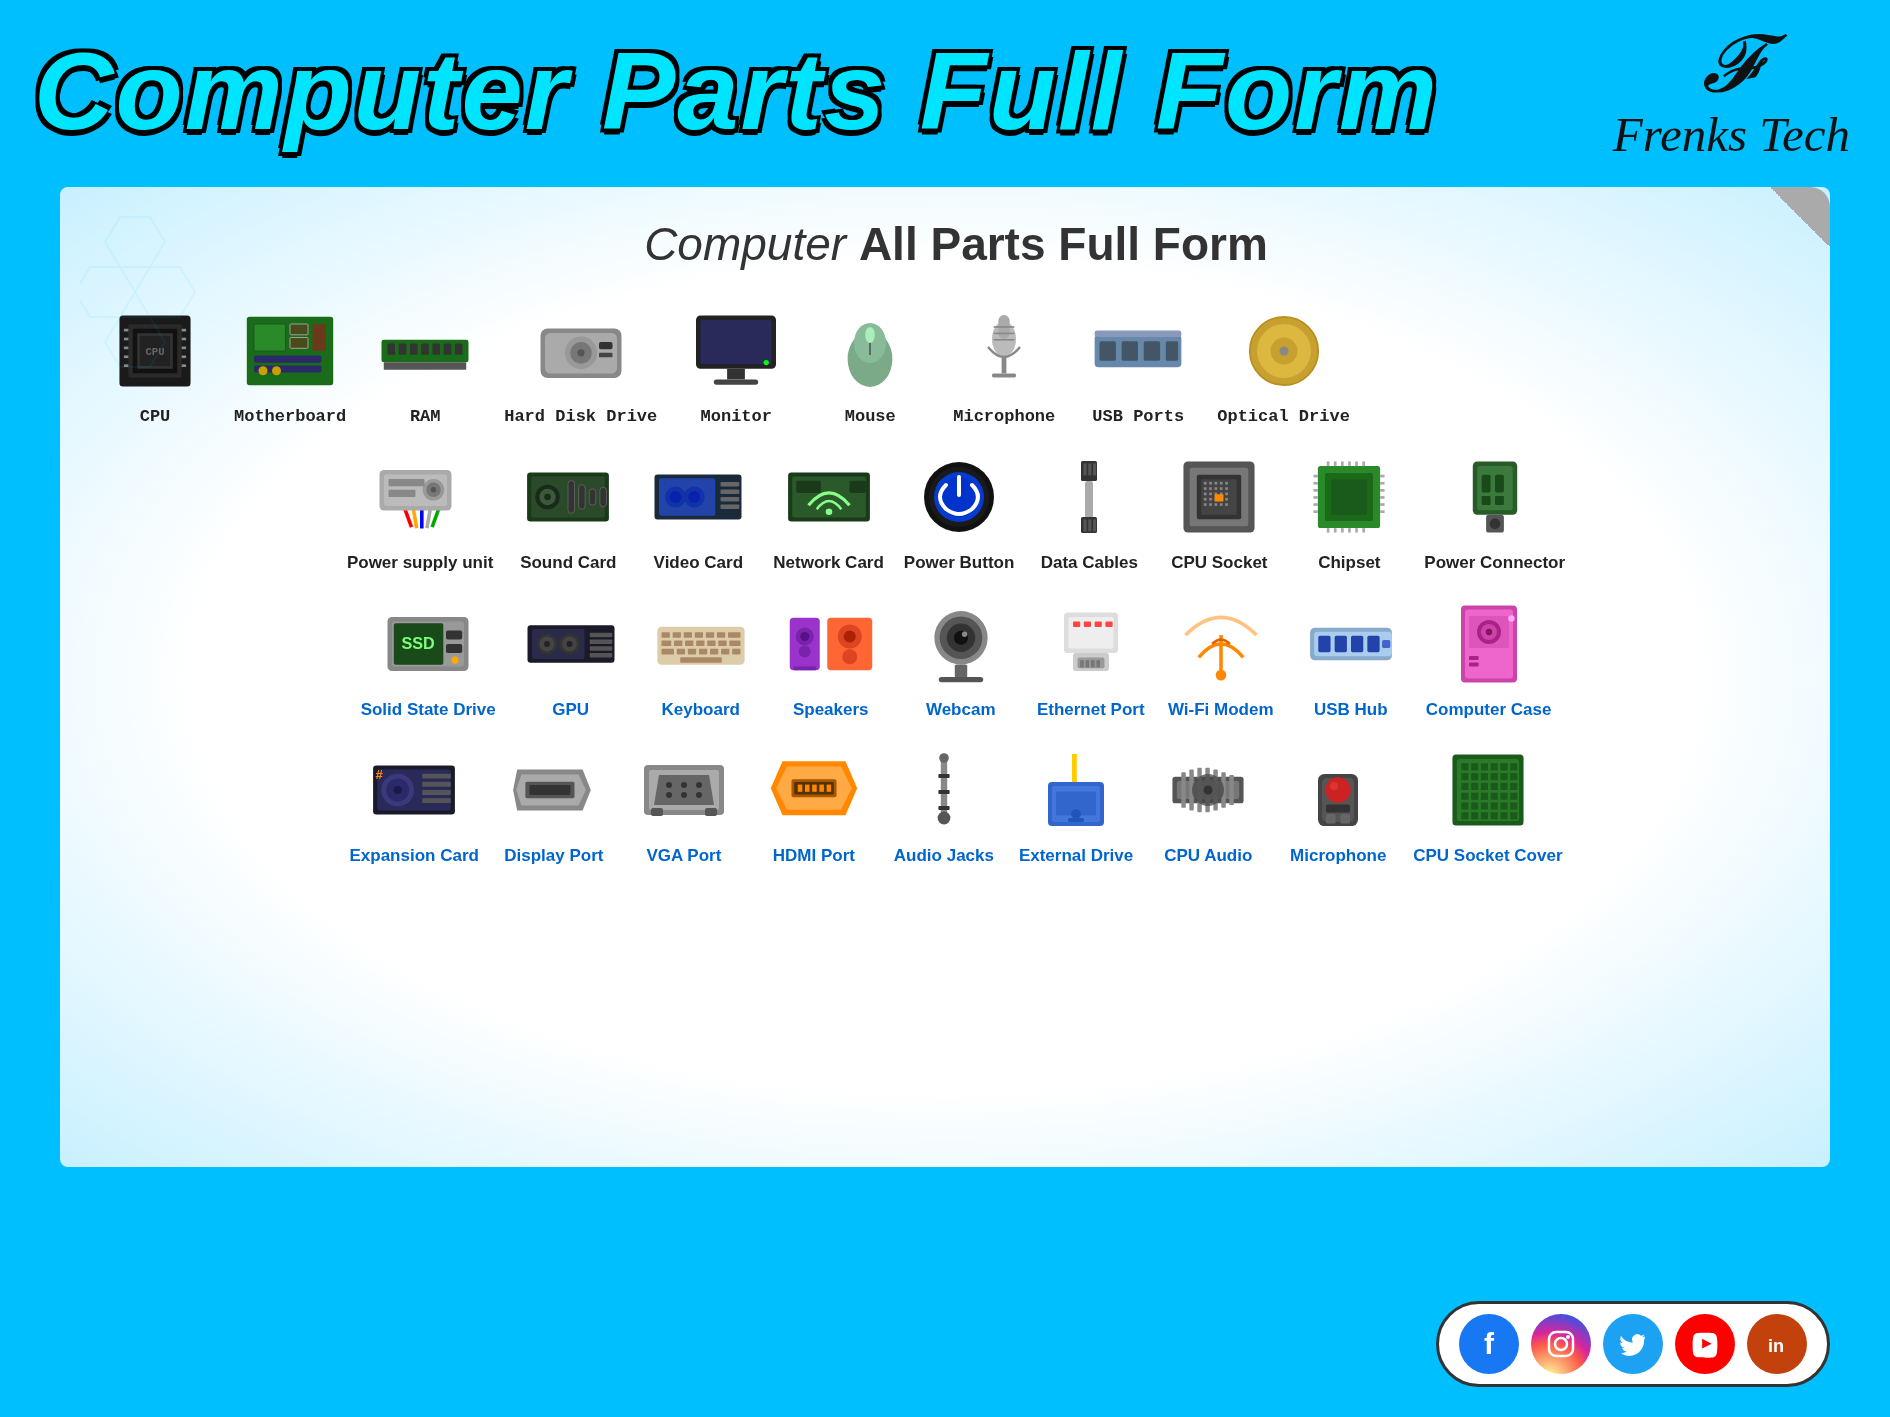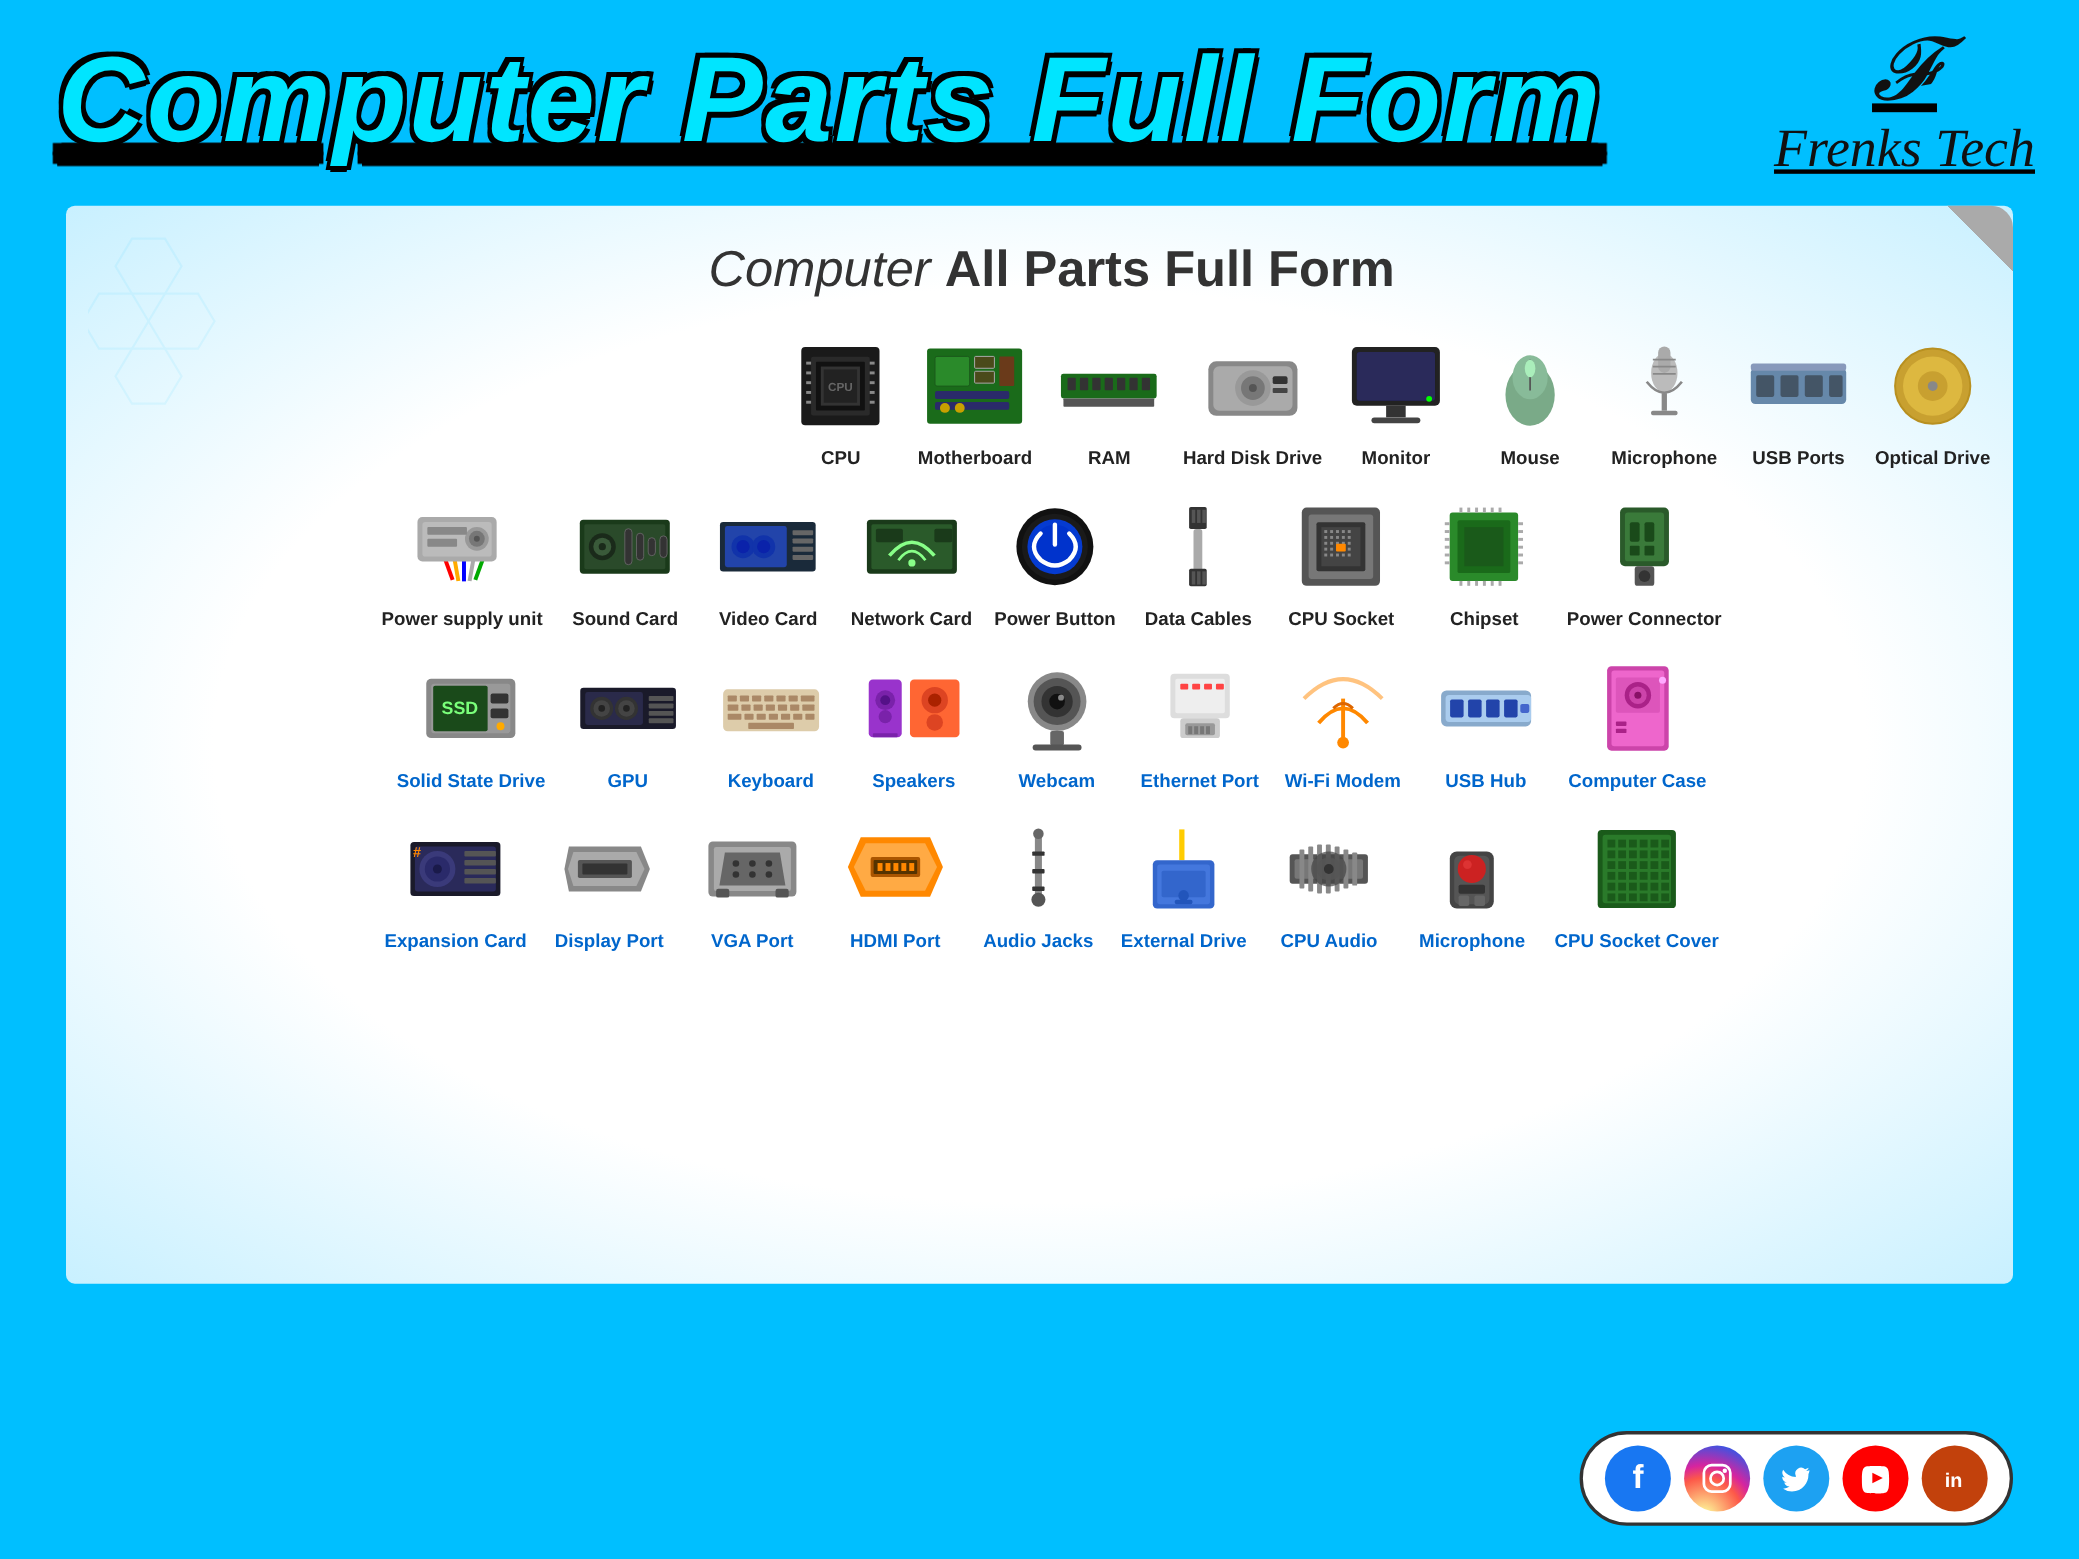--- a/index.html
+++ b/index.html
@@ -10,22 +10,21 @@
       font-family: Arial, sans-serif;
       overflow: hidden;
       position: relative;
     }
 
     
     .header {
       display: flex;
       align-items: center;
       justify-content: space-between;
-      padding: 20px 40px 10px 52px;
-      text-decoration: underline;
+      padding: 20px 40px 10px 34px;
     }
     .main-title {
       font-size: 110px;
       font-weight: 900;
       color: #00e5ff;
       text-shadow:
         -4px -4px 0 #000,
          4px -4px 0 #000,
         -4px  4px 0 #000,
          4px  4px 0 #000,
@@ -175,21 +174,21 @@
         <polygon points="70,60 100,60 115,85 100,110 70,110 55,85"></polygon>
         <polygon points="40,110 70,110 85,135 70,160 40,160 25,135"></polygon>
       </g>
     </svg>
   </div>
 
   <div class="panel-title">
     <span class="normal">Computer </span><span class="bold">All Parts Full Form</span>
   </div>
 
-  <div style="display:flex; justify-content:flex-end; gap:12px; margin-bottom:20px;">
+  <div style="display:flex; justify-content:flex-start; gap:24px; margin-bottom:20px;font-family:Liberation Mono, monospace;">
 
     <div class="part-item">
       <div class="part-icon">
         <svg viewBox="0 0 90 90" xmlns="http://www.w3.org/2000/svg">
           <rect x="5" y="5" width="80" height="80" rx="4" fill="#1a1a1a"></rect>
           <rect x="15" y="15" width="60" height="60" rx="2" fill="#2a2a2a"></rect>
           <rect x="20" y="20" width="50" height="50" rx="1" fill="#111"></rect>
           <rect x="25" y="25" width="40" height="40" fill="#333"></rect>
           <rect x="28" y="28" width="34" height="34" fill="#222"></rect>
           <text x="45" y="50" text-anchor="middle" fill="#666" font-size="12" font-weight="bold">CPU</text>

